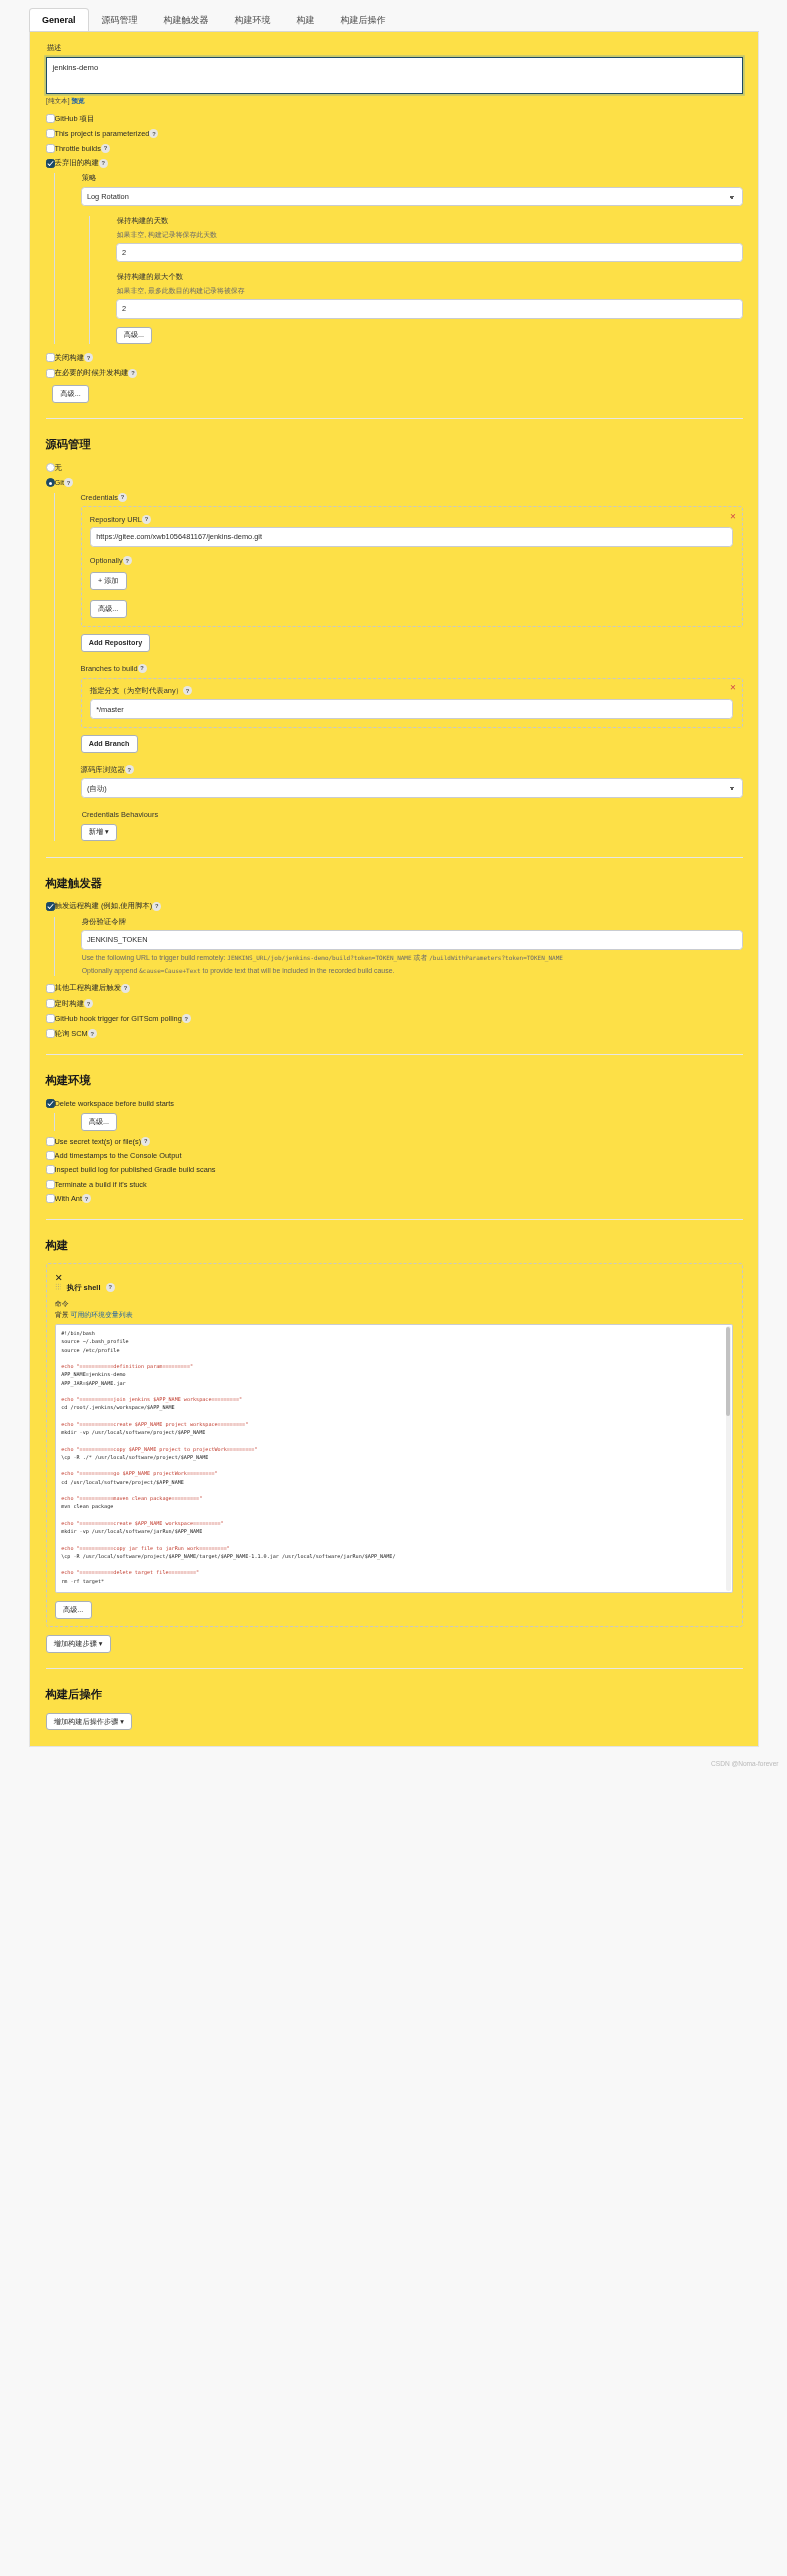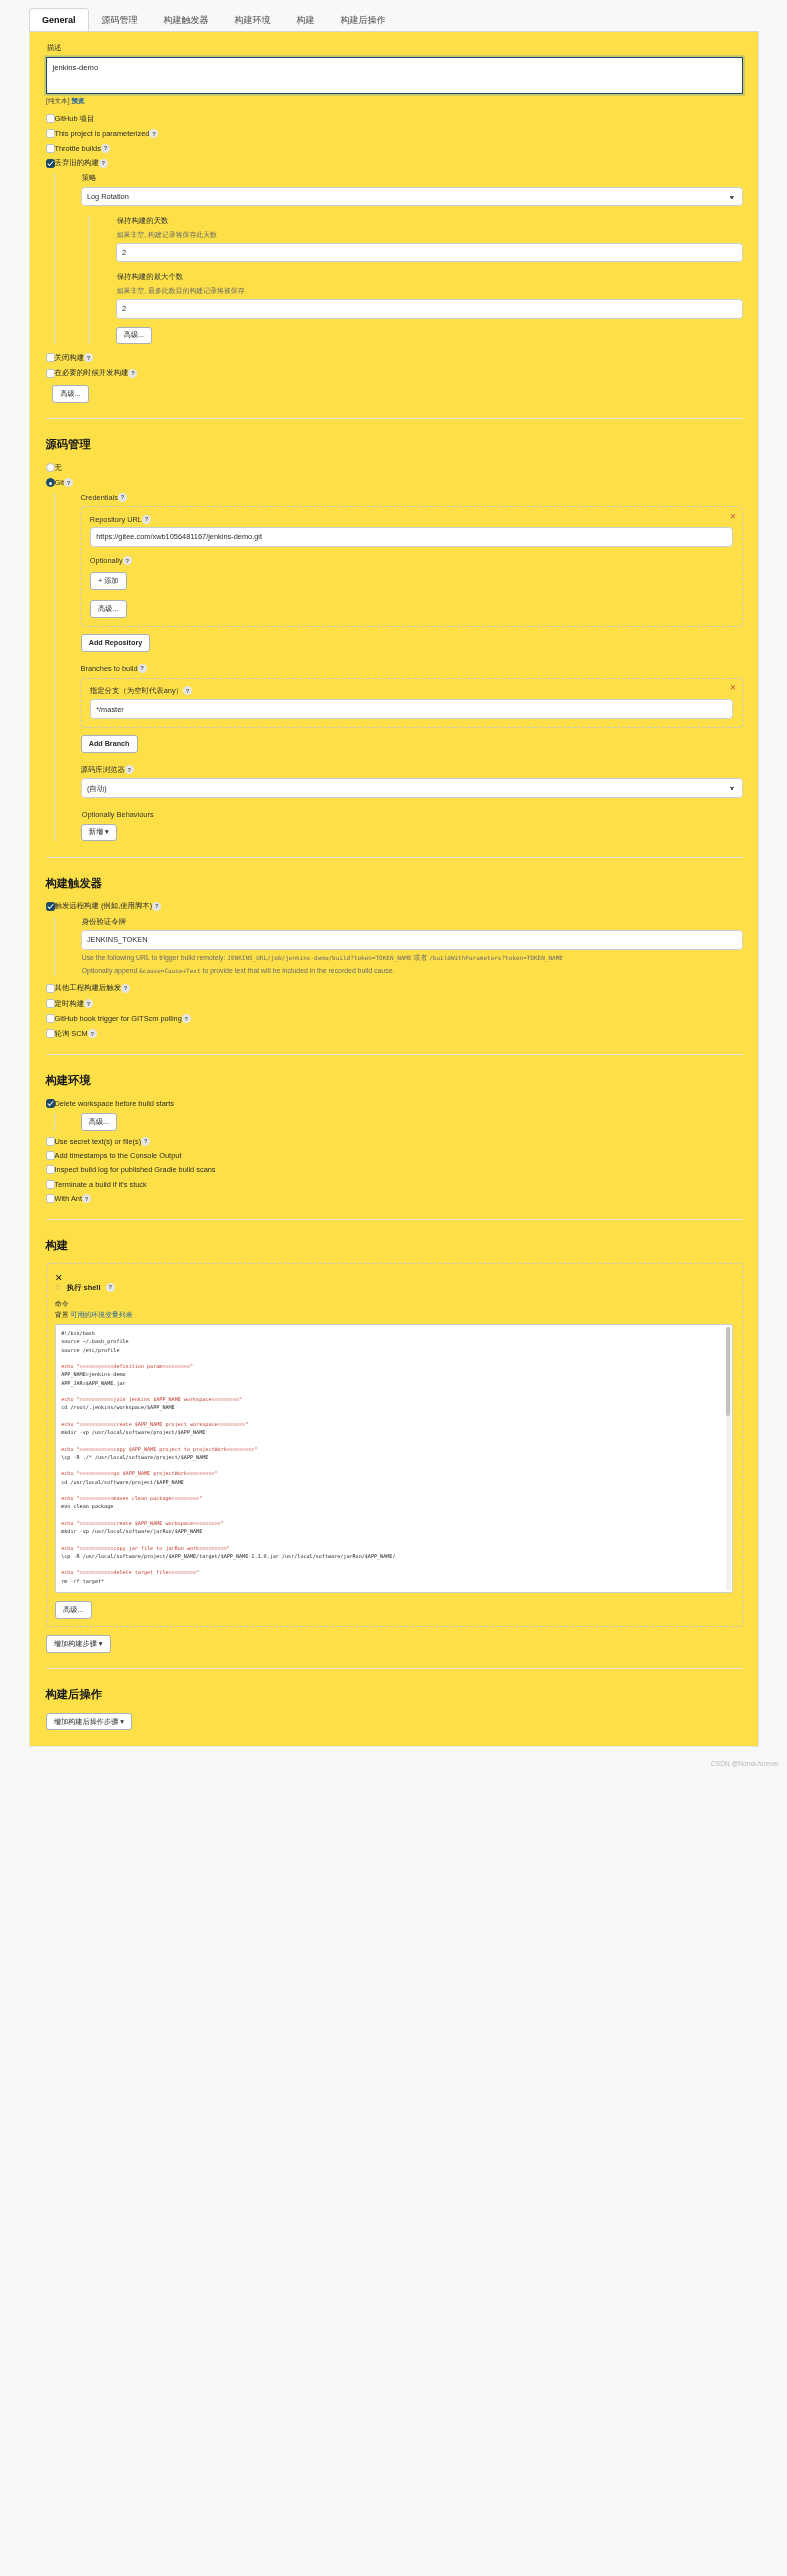--- a/index.html
+++ b/index.html
@@ -373,21 +373,21 @@
       </div>
 
       <div class="row" style="margin:12px 0 3.6px 0;">
         <span class="field-label" style="margin:0;">源码库浏览器</span>
         <span class="qmark">?</span>
       </div>
       <select class="sel">
         <option>(自动)</option>
       </select>
 
-      <div class="field-label" style="margin:12px 0 4.8px 1.2px;">Optionally Behaviours</div>
+      <div class="field-label" style="margin:12px 0 4.8px 1.2px;">Credentials Behaviours</div>
       <button class="btn plain">新增 ▾</button>
     </div>
 
     <hr class="hr">
 
     
     <div class="section-title">构建触发器</div>
 
     <div class="row">
       <span class="cb checked"></span>

